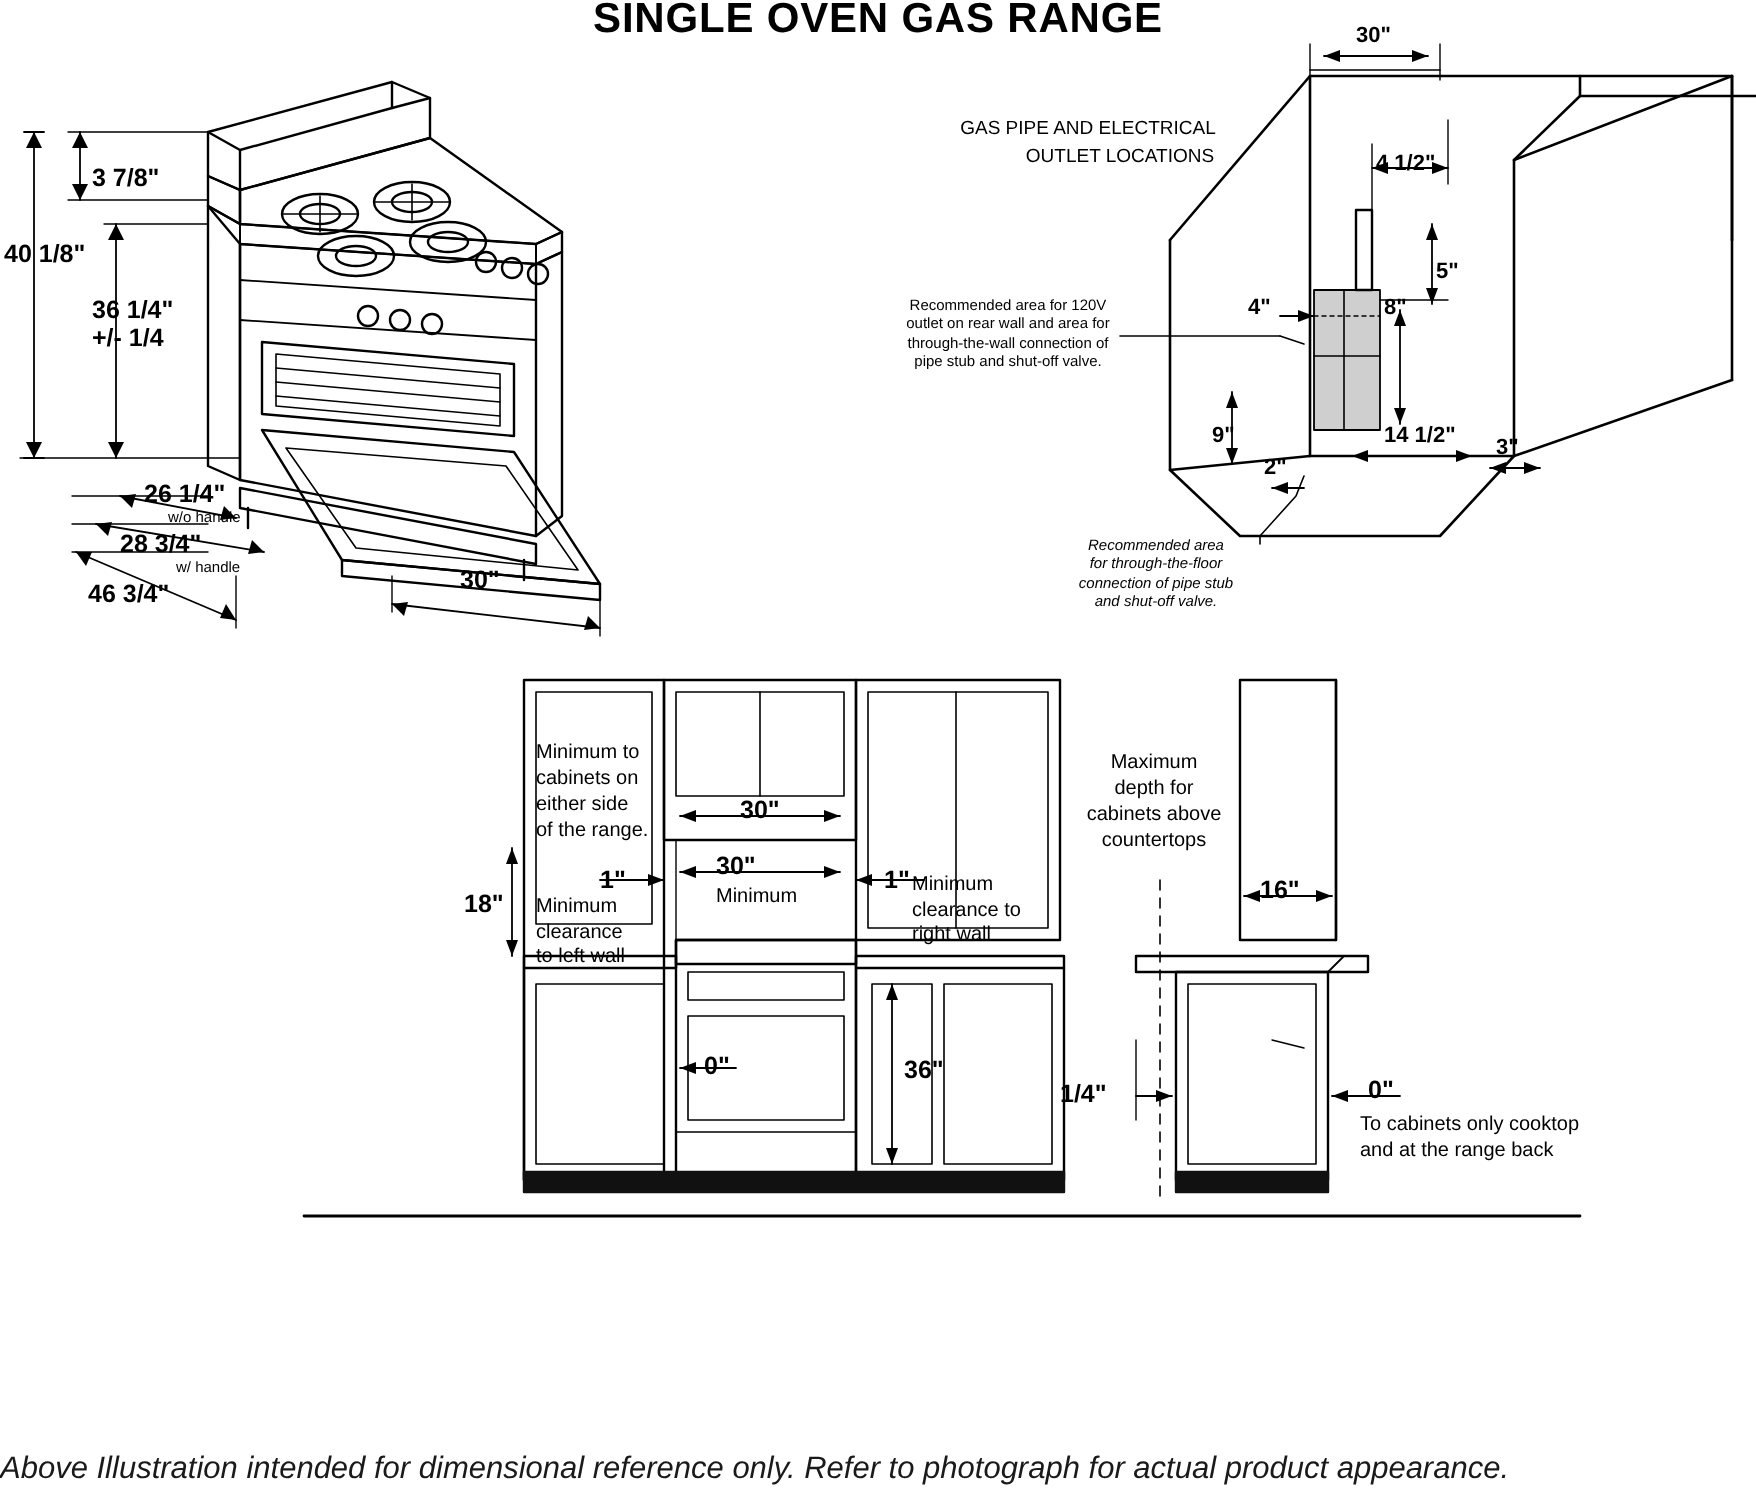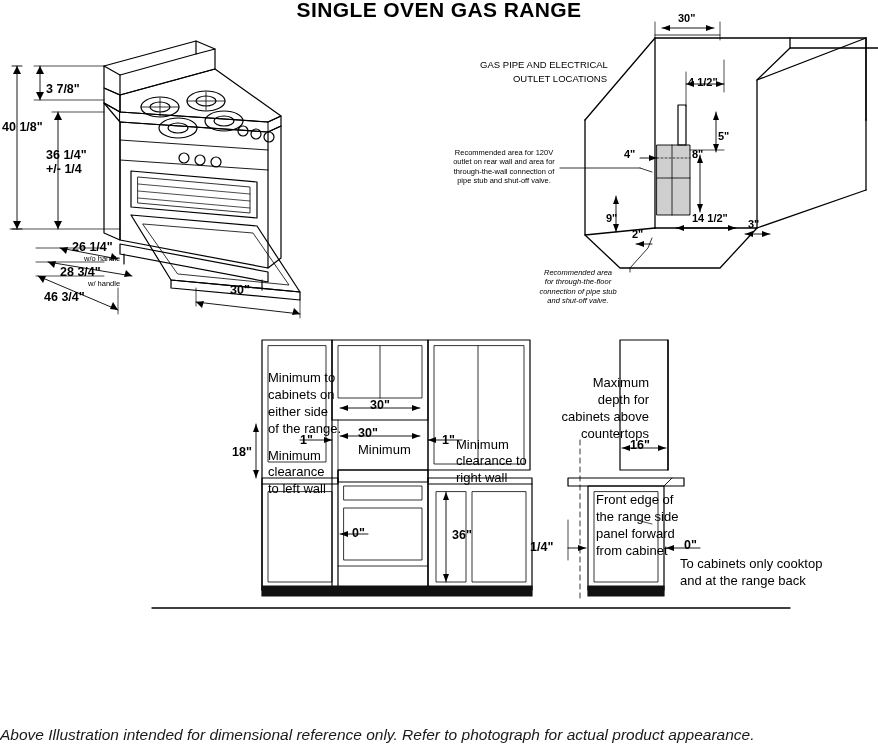--- a/index.html
+++ b/index.html
@@ -45,21 +45,21 @@
   }
   svg { position: absolute; left: 0; top: 0; }
   .lbl {
     position: absolute;
     font-family: "Liberation Sans", sans-serif;
     white-space: pre;
     line-height: 1.12;
   }
   .dim { font-weight: bold; font-size: 12.5px; }
   .dimsm { font-weight: bold; font-size: 11px; }
-  .small { font-size: 13px; }
+  .small { font-size: 10px; }
   .tiny { font-size: 7.5px; }
   .note { font-size: 9.5px; }
   .ctr { text-align: center; }
 </style>
 </head>
 <body>
 
 <div class="page">
 
   <div class="lbl" id="title">SINGLE OVEN GAS RANGE</div>
@@ -339,21 +339,21 @@
   <div class="lbl dimsm" style="left:624px; top:148px;">4"</div>
   <div class="lbl dimsm" style="left:692px; top:212px;">14 1/2"</div>
   <div class="lbl dimsm" style="left:748px; top:218px;">3"</div>
   <div class="lbl dimsm" style="left:606px; top:212px;">9"</div>
   <div class="lbl dimsm" style="left:632px; top:228px;">2"</div>
 
   <div class="lbl small" style="left:268px; top:370px; width:62px; line-height:1.3;">Minimum to
 cabinets on
 either side
 of the range.</div>
-  <div class="lbl small ctr" style="left:553px; top:375px; width:96px; line-height:1.3;text-align:right;">Maximum
+  <div class="lbl small ctr" style="left:529px; top:375px; width:96px; line-height:1.3;">Maximum
 depth for
 cabinets above
 countertops</div>
 
   <div class="lbl dim" style="left:370px; top:398px;">30"</div>
   <div class="lbl dim" style="left:358px; top:426px;">30"</div>
   <div class="lbl small" style="left:358px; top:443px;">Minimum</div>
 
   <div class="lbl dim" style="left:300px; top:433px;">1"</div>
   <div class="lbl small" style="left:268px; top:448px; width:56px; line-height:1.25;">Minimum
@@ -364,22 +364,18 @@
   <div class="lbl small" style="left:456px; top:437px; width:62px; line-height:1.25;">Minimum
 clearance to
 right wall</div>
 
   <div class="lbl dim" style="left:232px; top:445px;">18"</div>
 
   <div class="lbl dim" style="left:352px; top:526px;">0"</div>
   <div class="lbl dim" style="left:452px; top:528px;">36"</div>
 
   <div class="lbl dim" style="left:630px; top:438px;">16"</div>
-  <div class="lbl small" style="left:596px; top:492px; width:80px; line-height:1.3;">Front edge of
-the range side
-panel forward
-from cabinet</div>
   <div class="lbl dim" style="left:530px; top:540px;">1/4"</div>
   <div class="lbl dim" style="left:684px; top:538px;">0"</div>
   <div class="lbl small" style="left:680px; top:556px; width:128px; line-height:1.3;">To cabinets only cooktop
 and at the range back</div>
 
 </div>
 
 </body></html>

